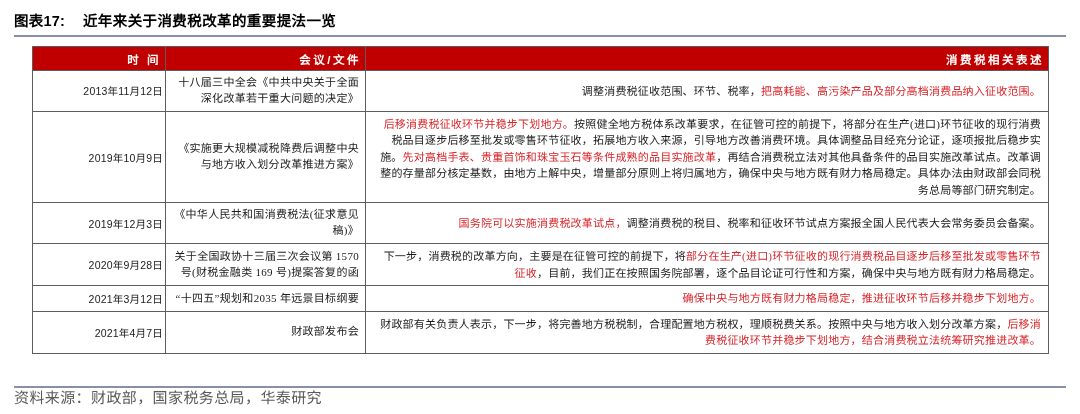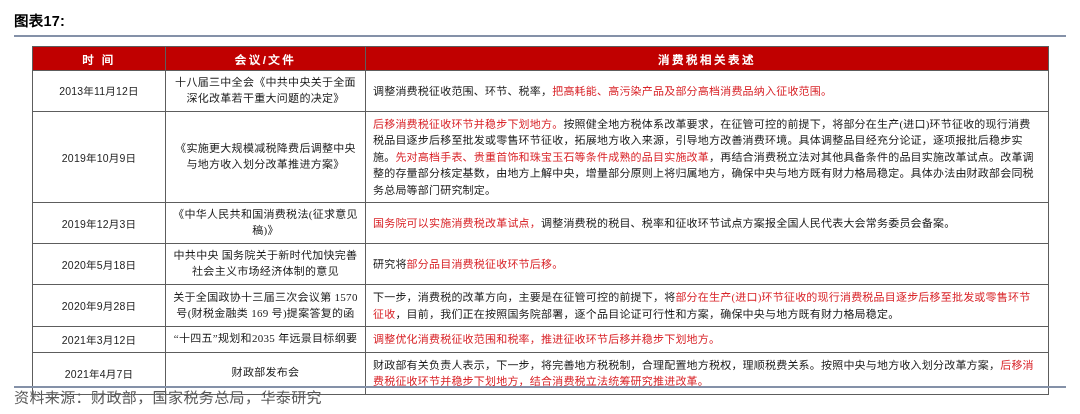--- a/index.html
+++ b/index.html
@@ -57,20 +57,21 @@
   table.data {
     width: 1016px;
     border-collapse: collapse;
     table-layout: fixed;
   }
   table.data th,
   table.data td {
     border: 1px solid #5d5d5d;
     vertical-align: middle;
     box-sizing: border-box;
+    text-align: right;
   }
   thead th {
     background: #c00000;
     color: #ffffff;
     font-family: "Liberation Sans", sans-serif;
     font-weight: bold;
     font-size: 11.5px;
     letter-spacing: 2.5px;
     text-align: center;
     height: 24px;
@@ -129,20 +130,21 @@
     letter-spacing: 0.4px;
   }
 </style>
 </head>
 <body>
 
 <div class="page">
 
   <div class="title-block">
     <span class="title-label">图表17:</span>
+    <span class="title-text">近年来关于消费税改革的重要提法一览</span>
   </div>
   <div class="title-rule"></div>
 
   <div class="table-wrap">
     <table class="data">
       <thead>
         <tr>
           <th class="col-time">时 间</th>
           <th class="col-doc">会议/文件</th>
           <th class="col-desc">消费税相关表述</th>
@@ -158,33 +160,28 @@
             <td class="time">2019年10月9日</td>
             <td class="doc">《实施更大规模减税降费后调整中央与地方收入划分改革推进方案》</td>
             <td class="desc"><span class="hl" style="color: rgb(217, 37, 42);">后移消费税征收环节并稳步下划地方。</span><span>按照健全地方税体系改革要求，在征管可控的前提下，将部分在生产(进口)环节征收的现行消费税品目逐步后移至批发或零售环节征收，拓展地方收入来源，引导地方改善消费环境。具体调整品目经充分论证，逐项报批后稳步实施。</span><span class="hl" style="color: rgb(217, 37, 42);">先对高档手表、贵重首饰和珠宝玉石等条件成熟的品目实施改革</span><span>，再结合消费税立法对其他具备条件的品目实施改革试点。改革调整的存量部分核定基数，由地方上解中央，增量部分原则上将归属地方，确保中央与地方既有财力格局稳定。具体办法由财政部会同税务总局等部门研究制定。</span></td>
           </tr>
           <tr>
             <td class="time">2019年12月3日</td>
             <td class="doc">《中华人民共和国消费税法(征求意见稿)》</td>
             <td class="desc"><span class="hl" style="color: rgb(217, 37, 42);">国务院可以实施消费税改革试点，</span><span>调整消费税的税目、税率和征收环节试点方案报全国人民代表大会常务委员会备案。</span></td>
           </tr>
           <tr>
-            <td class="time">2020年5月18日</td>
-            <td class="doc">中共中央 国务院关于新时代加快完善社会主义市场经济体制的意见</td>
-            <td class="desc"><span>研究将</span><span class="hl" style="color: rgb(217, 37, 42);">部分品目消费税征收环节后移。</span></td>
-          </tr>
-          <tr>
             <td class="time">2020年9月28日</td>
             <td class="doc">关于全国政协十三届三次会议第 1570号(财税金融类 169 号)提案答复的函</td>
             <td class="desc"><span>下一步，消费税的改革方向，主要是在征管可控的前提下，将</span><span class="hl" style="color: rgb(217, 37, 42);">部分在生产(进口)环节征收的现行消费税品目逐步后移至批发或零售环节征收</span><span>，目前，我们正在按照国务院部署，逐个品目论证可行性和方案，确保中央与地方既有财力格局稳定。</span></td>
           </tr>
           <tr>
             <td class="time">2021年3月12日</td>
             <td class="doc">“十四五”规划和2035 年远景目标纲要</td>
-            <td class="desc"><span class="hl" style="color: rgb(217, 37, 42);">调整优化消费税征收范围和税率，推进征收环节后移并稳步下划地方。</span></td>
+            <td class="desc"><span class="hl" style="color: rgb(217, 37, 42);">确保中央与地方既有财力格局稳定，推进征收环节后移并稳步下划地方。</span></td>
           </tr>
           <tr>
             <td class="time">2021年4月7日</td>
             <td class="doc">财政部发布会</td>
             <td class="desc"><span>财政部有关负责人表示，下一步，将完善地方税税制，合理配置地方税权，理顺税费关系。按照中央与地方收入划分改革方案，</span><span class="hl" style="color: rgb(217, 37, 42);">后移消费税征收环节并稳步下划地方，结合消费税立法统筹研究推进改革。</span></td>
           </tr>
         </tbody>
     </table>
   </div>
 

